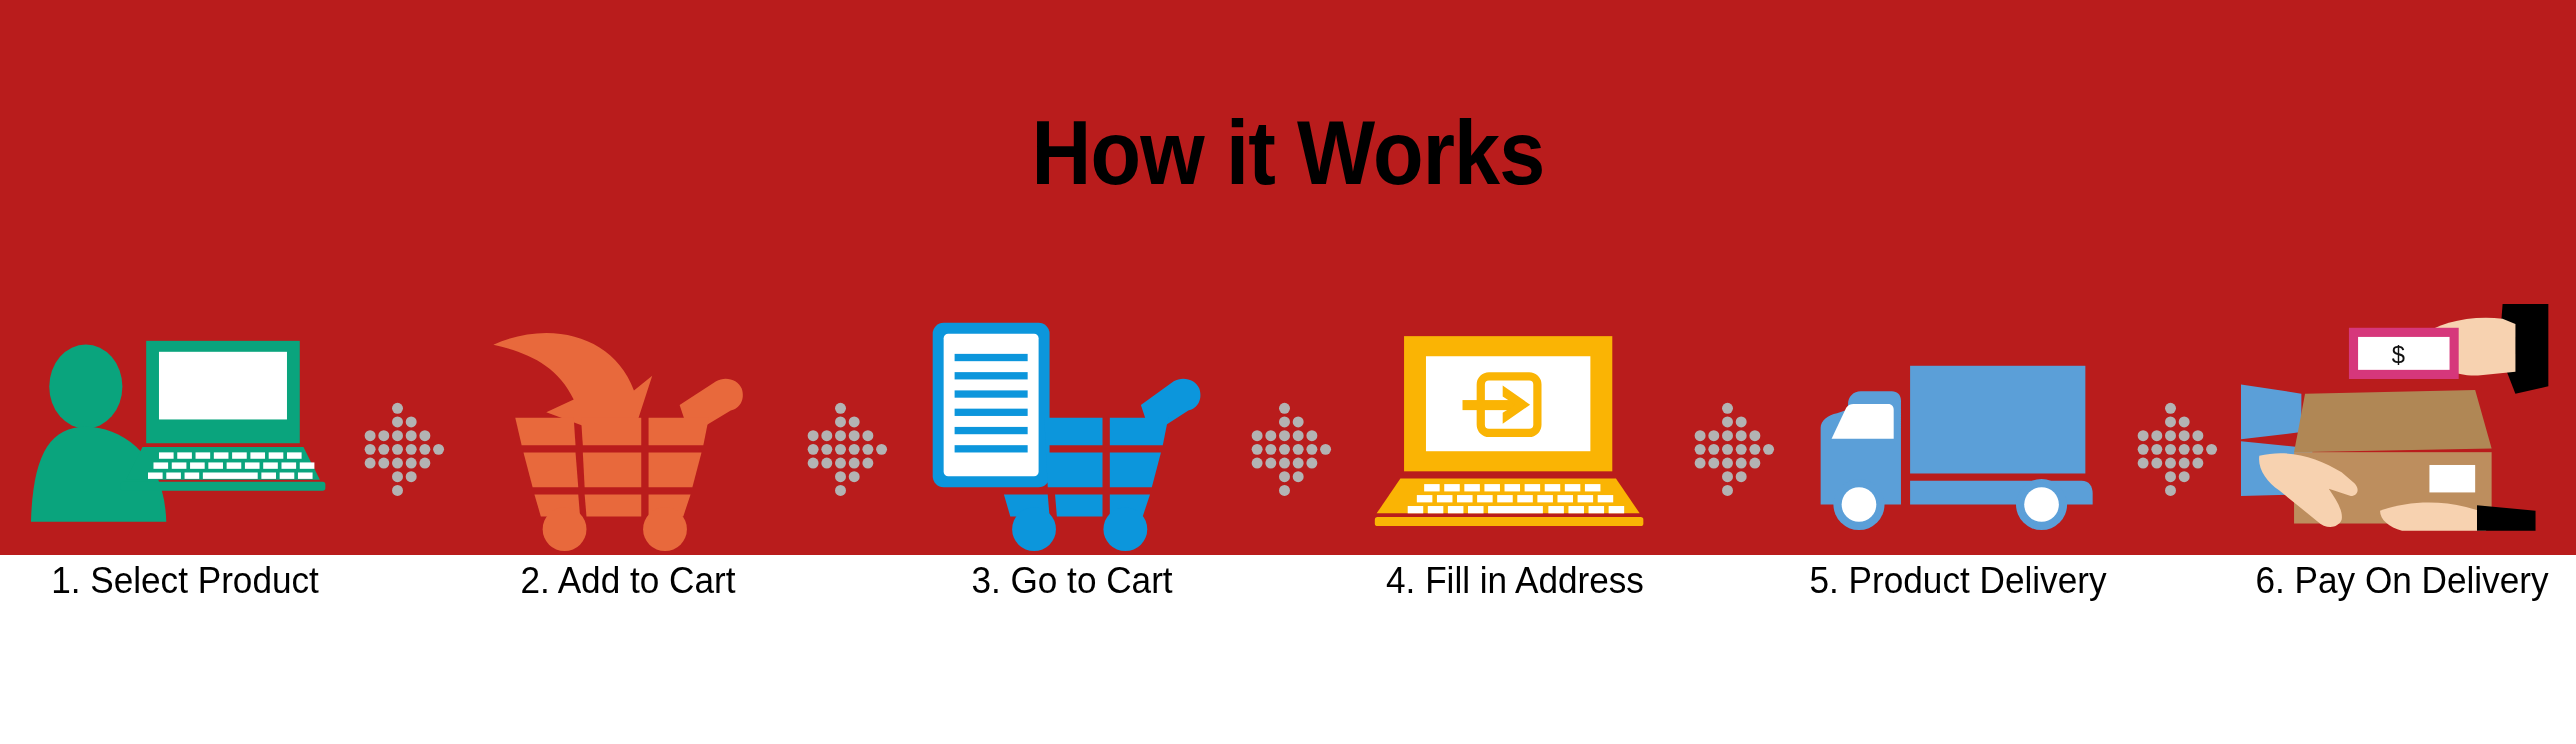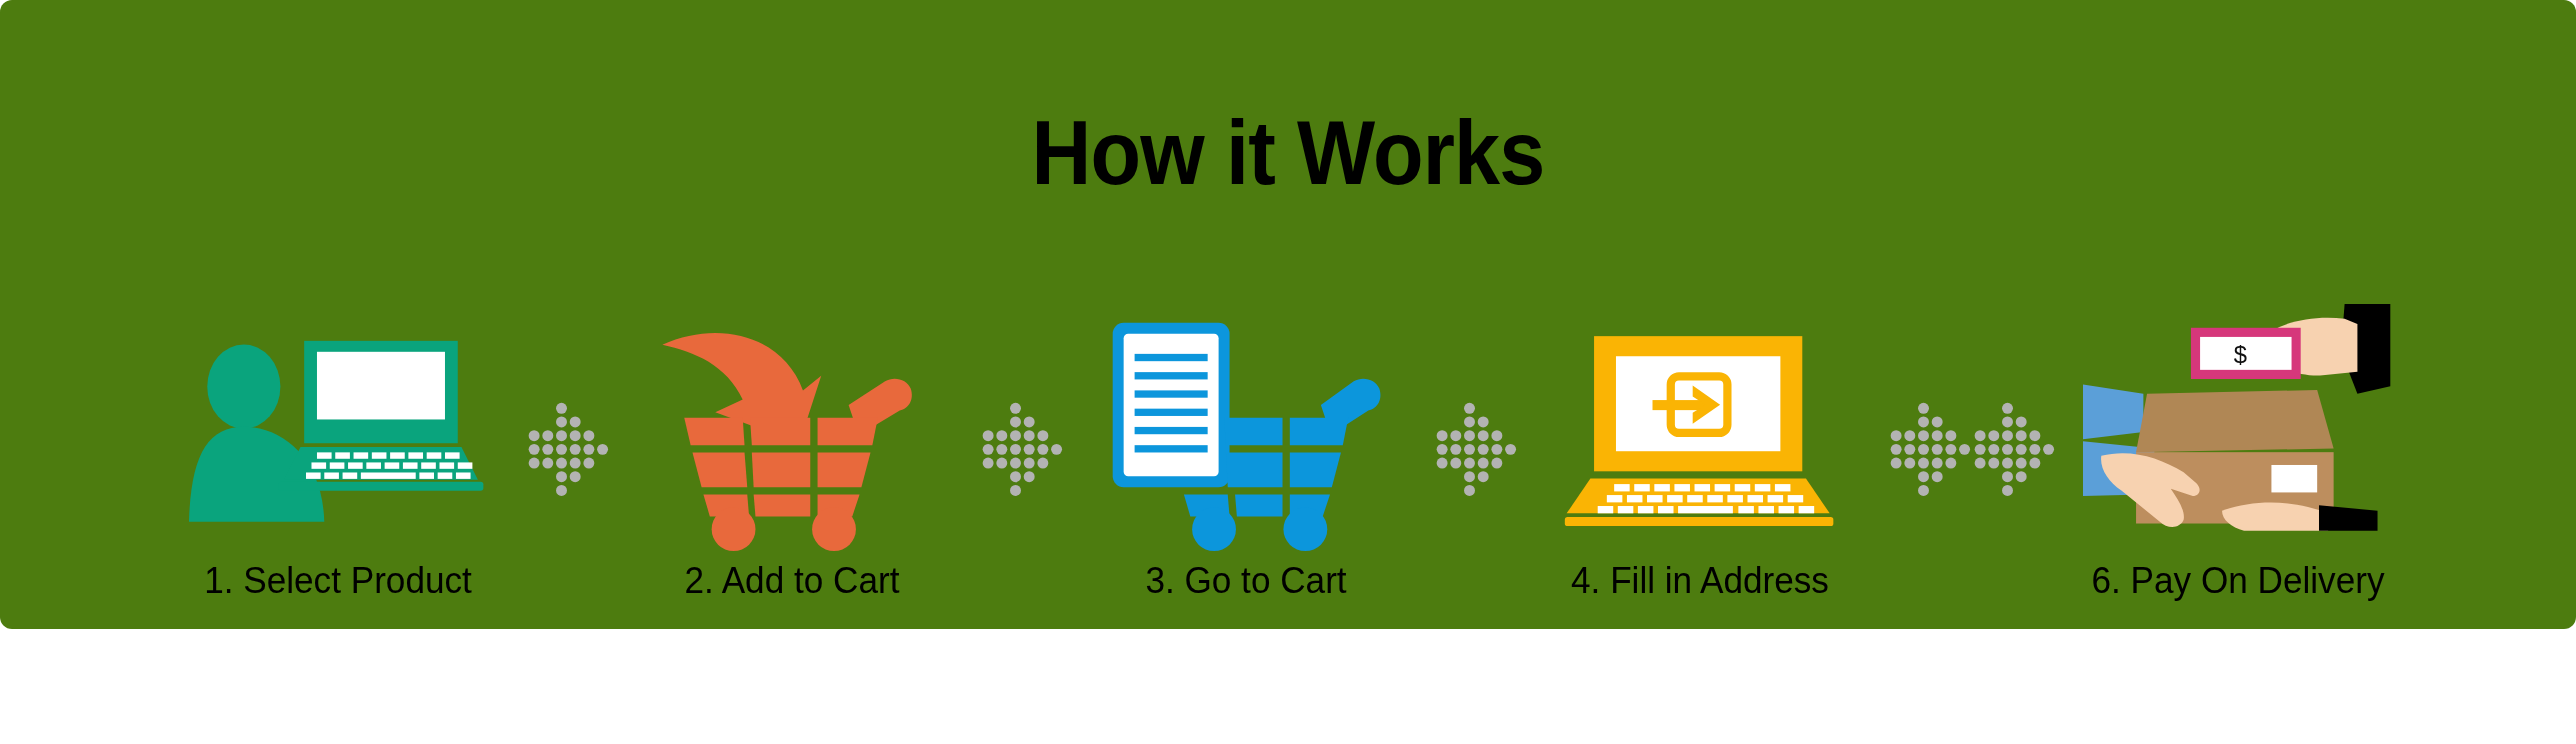--- a/index.html
+++ b/index.html
@@ -10,24 +10,23 @@
   body {
     width: 2576px;
     height: 745px;
     font-family: "Liberation Sans", sans-serif;
     overflow: hidden;
     position: relative;
   }
 
   .page {
     width: 2576px;
-    height: 629px;
+    height: 555px;
     position: relative;
-    background: #4d7c0f;
-    border-radius: 12px;
+    background: #b91c1c;
   }
 
   
   .title {
     position: absolute;
     top: 108px;
     left: 0;
     width: 2576px;
     text-align: center;
     font-family: "Liberation Sans Narrow", "Liberation Sans", sans-serif;
@@ -376,20 +375,40 @@
             <circle cx="40" cy="68" r="6"></circle>
             <circle cx="55" cy="68" r="6"></circle>
             <circle cx="70" cy="68" r="6"></circle>
           <circle cx="40" cy="83" r="6"></circle>
             <circle cx="55" cy="83" r="6"></circle>
           <circle cx="40" cy="98" r="6"></circle>
         </g>
       </svg>
     </div>
 
+    <div class="step">
+      <div class="icon-box">
+        <svg width="284" height="178" viewBox="0 0 310 195">
+
+          <rect x="108" y="14" width="192" height="118" fill="#5B9FD8"></rect>
+
+          <path d="M108 140 L296 140 C 304 140, 308 146, 308 154 L 308 166 L 108 166 Z" fill="#5B9FD8"></path>
+
+          <path d="M28 66 L40 62 L40 56 C 40 48, 46 42, 54 42 L 88 42 C 94 42, 98 46, 98 52 L 98 166 L 10 166 L 10 82 C 10 74, 18 68, 28 66 Z" fill="#5B9FD8"></path>
+
+          <path d="M46 56 L84 56 C 88 56, 90 59, 90 62 L 90 94 L 22 94 L 38 60 C 40 57, 43 56, 46 56 Z" fill="#FFFFFF"></path>
+
+          <circle cx="52" cy="166" r="28" fill="#5B9FD8"></circle>
+          <circle cx="52" cy="166" r="19" fill="#FFFFFF"></circle>
+          <circle cx="252" cy="166" r="28" fill="#5B9FD8"></circle>
+          <circle cx="252" cy="166" r="19" fill="#FFFFFF"></circle>
+        </svg>
+      </div>
+      <div class="caption">5. Product Delivery</div>
+    </div>
 
     <div class="connector">
       <svg width="73" height="73" viewBox="0 0 80 80">
         <g fill="#B3B3B3">
           <circle cx="40" cy="8" r="6"></circle>
           <circle cx="40" cy="23" r="6"></circle>
             <circle cx="55" cy="23" r="6"></circle>
           <circle cx="10" cy="38" r="6"></circle>
             <circle cx="25" cy="38" r="6"></circle>
             <circle cx="40" cy="38" r="6"></circle>

